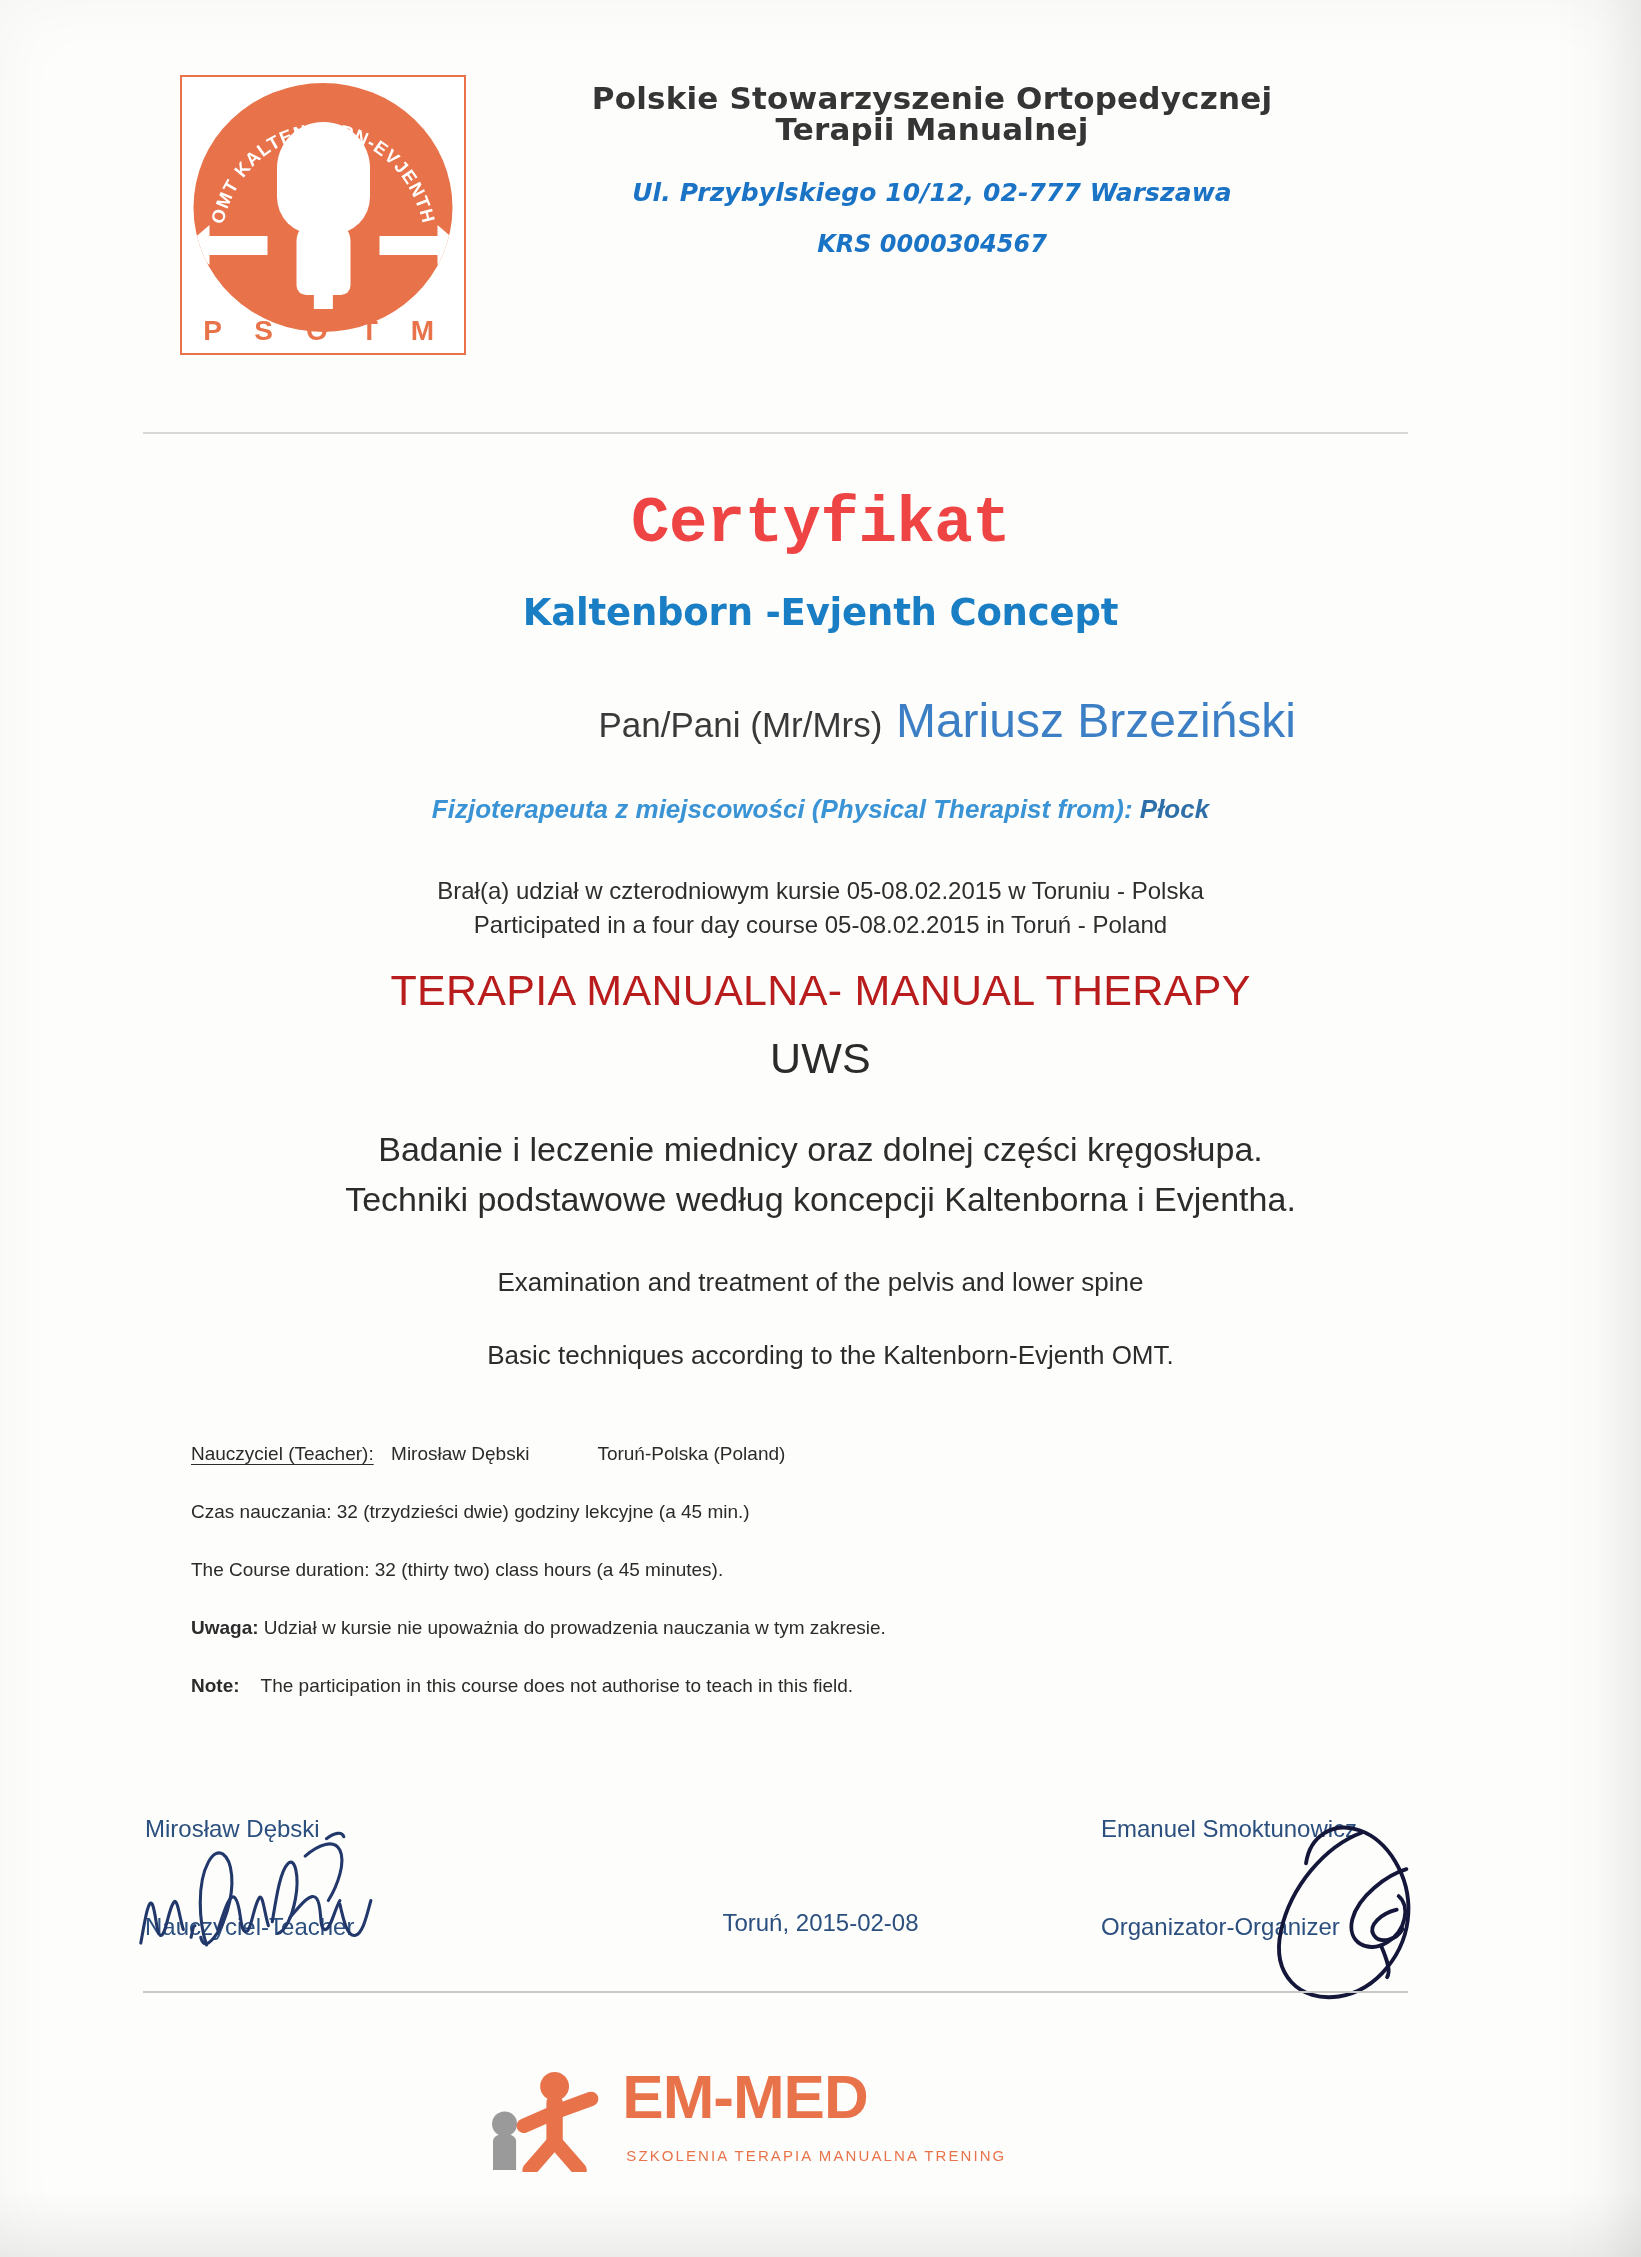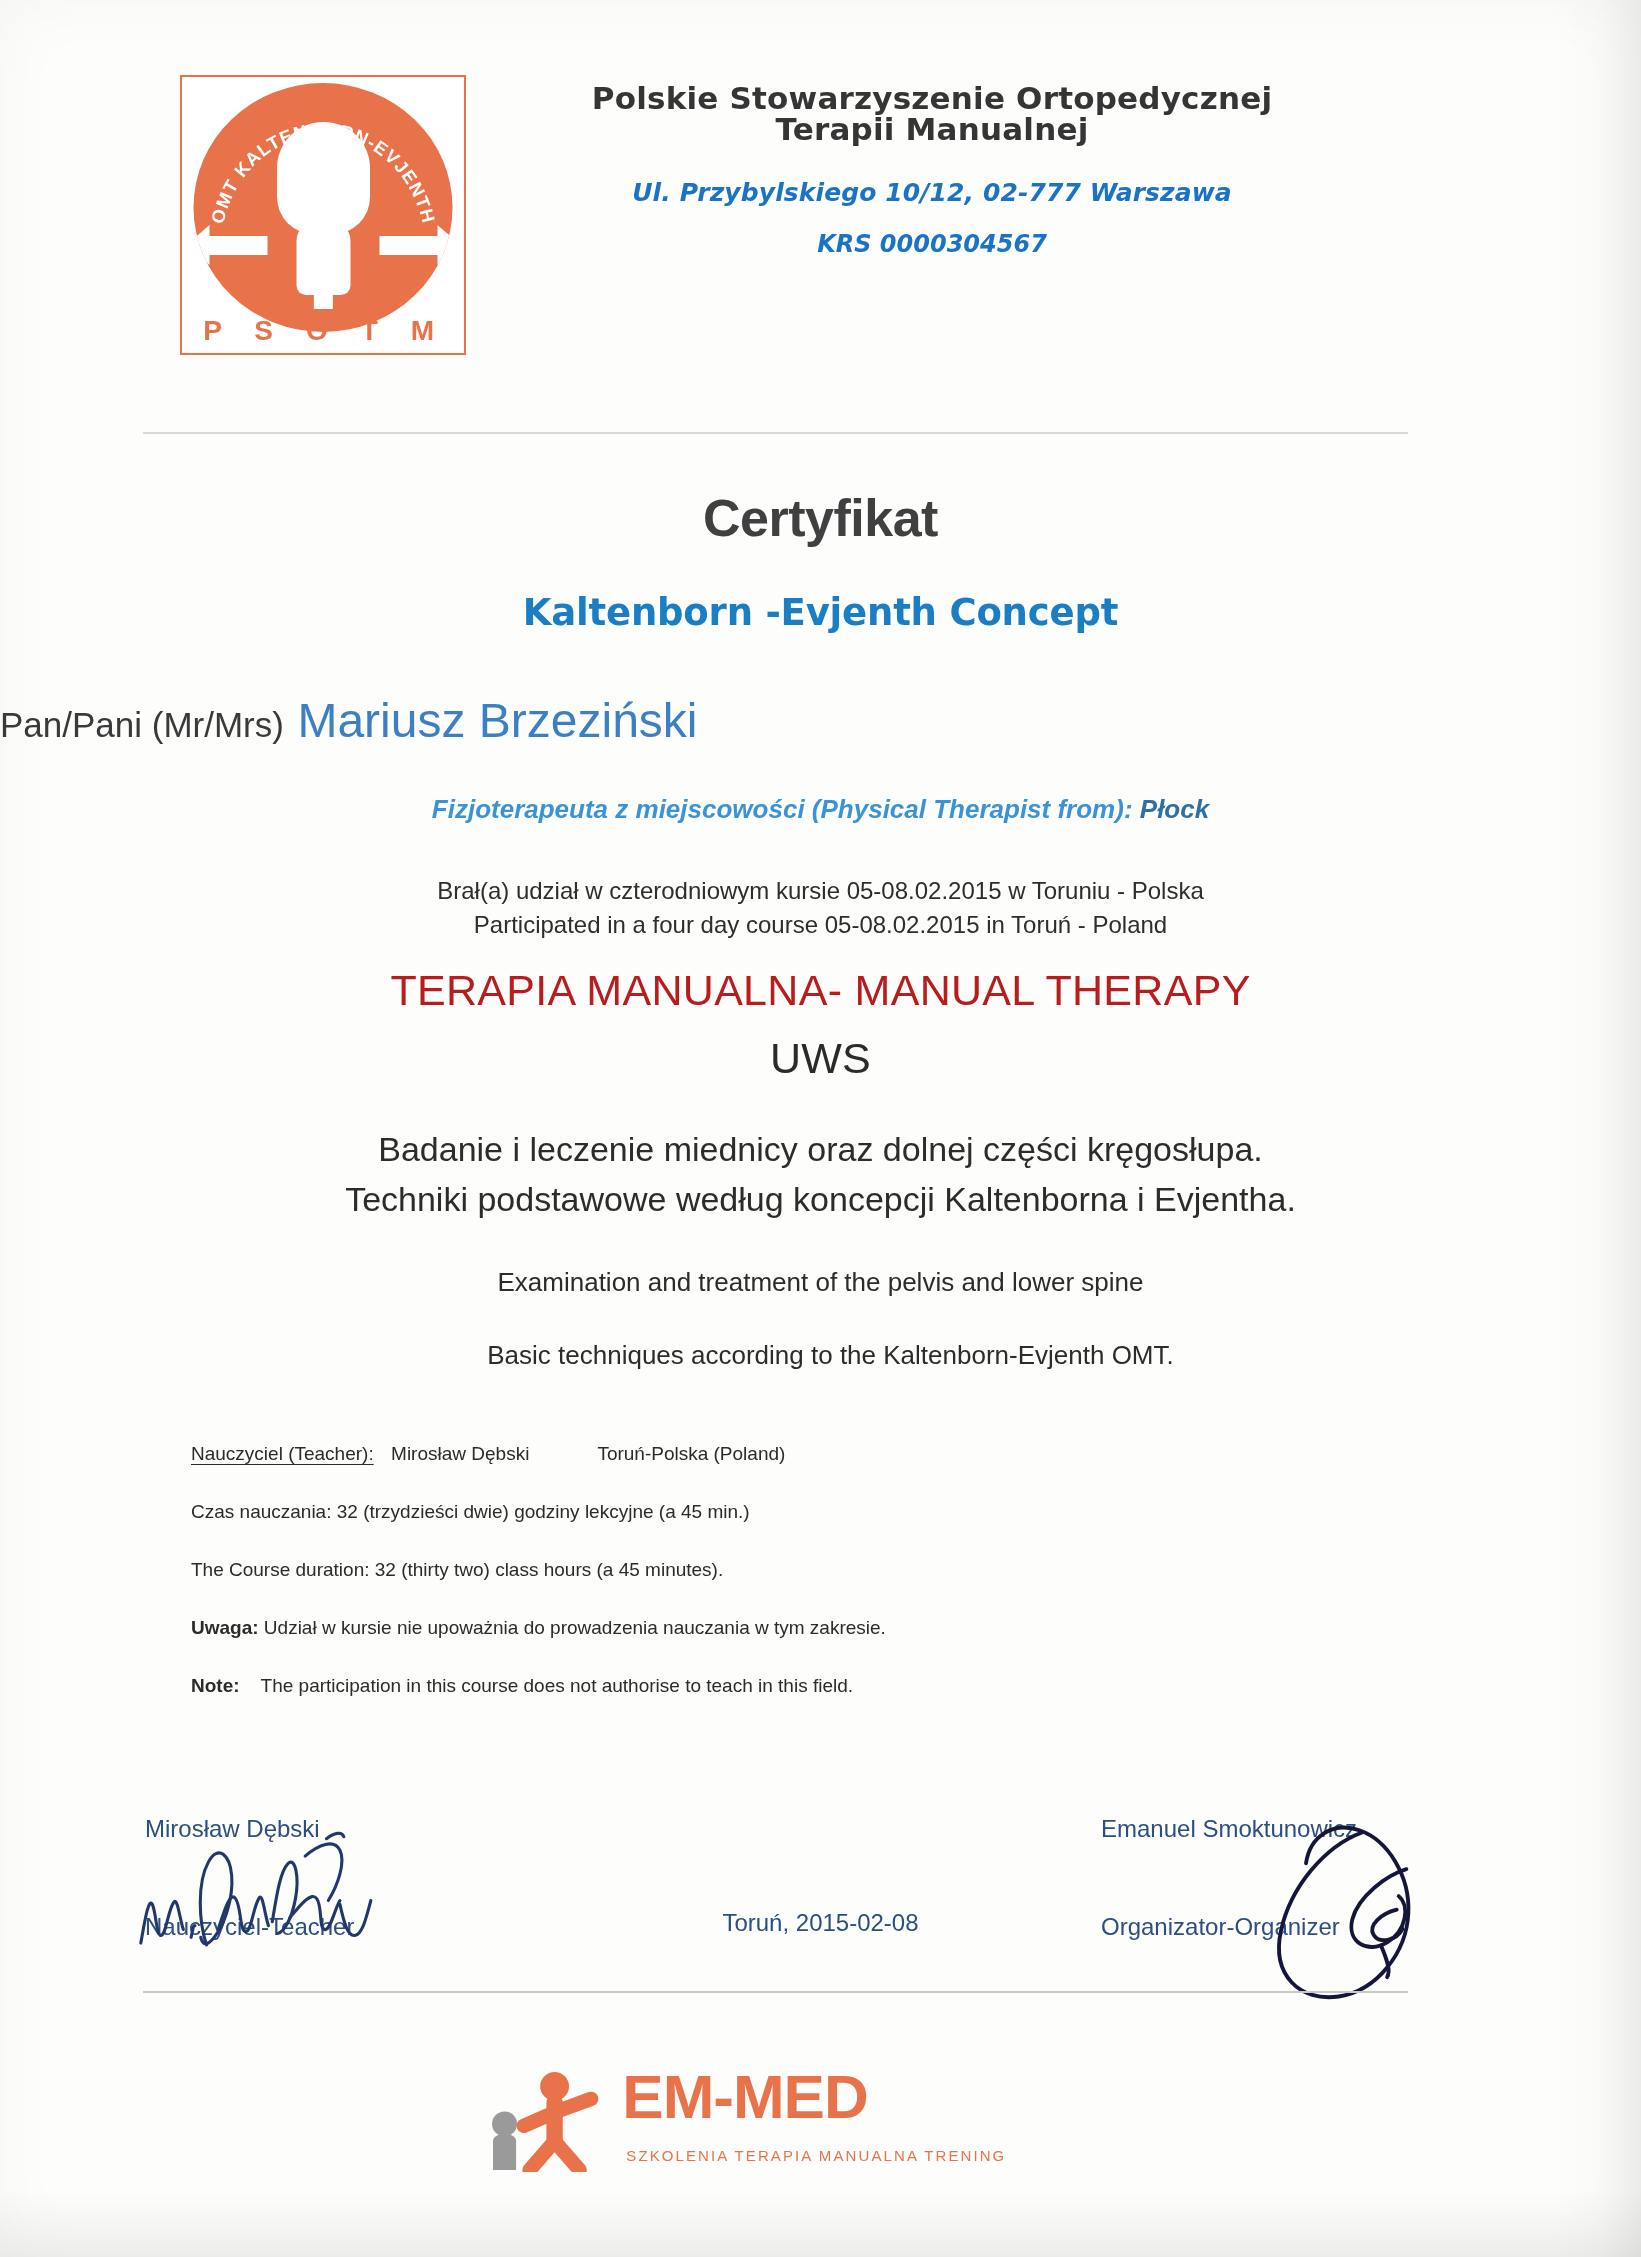--- a/index.html
+++ b/index.html
@@ -198,44 +198,44 @@
     height: 1.9px;
     background: #d8d8d8;
   }
 
   
   #title-cert {
     position: absolute;
     left: 0; top: 488px;
     width: 1641px;
     text-align: center;
-    font-family: Liberation Sans, sans-serif;
-    font-size: 52px;
-    font-weight: bold;
-    color: #404040;
+    font-family: Liberation Mono, monospace;
+    font-size: 64px;
+    font-weight: bold;
+    color: #ef4444;
     letter-spacing: -0.5px;
   }
   #title-concept {
     position: absolute;
     left: 0; top: 591px;
     width: 1641px;
     text-align: center;
     font-family: "DejaVu Sans", sans-serif;
     font-size: 37px;
     font-weight: bold;
     color: #1a7ec4;
     letter-spacing: -0.2px;
   }
 
   
   #name-row {
     position: absolute;
     left: 0; top: 693px;
     width: 1296px;
-    text-align: left;
+    text-align: right;
     white-space: nowrap;
   }
   .name-prefix {
     font-family: "Liberation Sans", sans-serif;
     font-size: 35px;
     color: #3a3a3a;
     vertical-align: baseline;
   }
   .name-value {
     font-family: "Liberation Sans", sans-serif;

